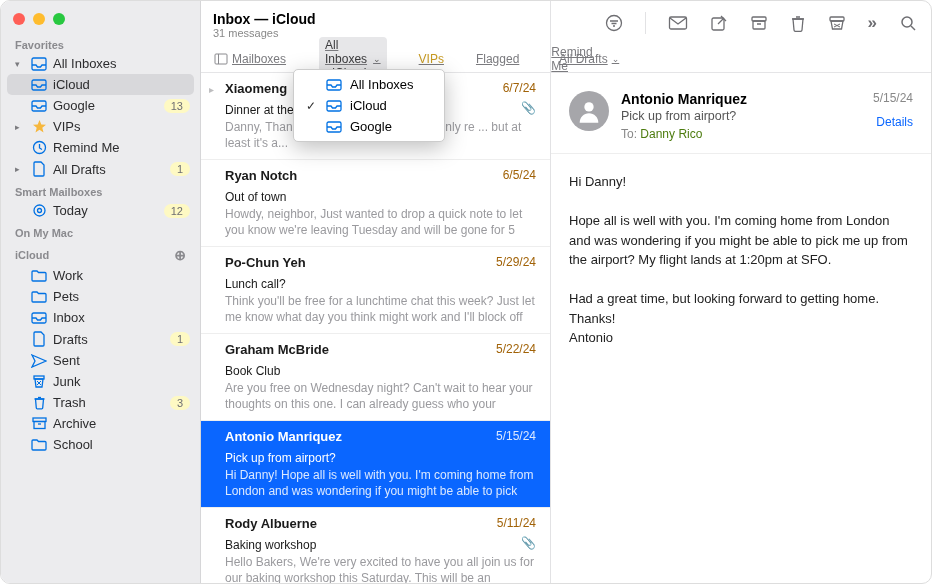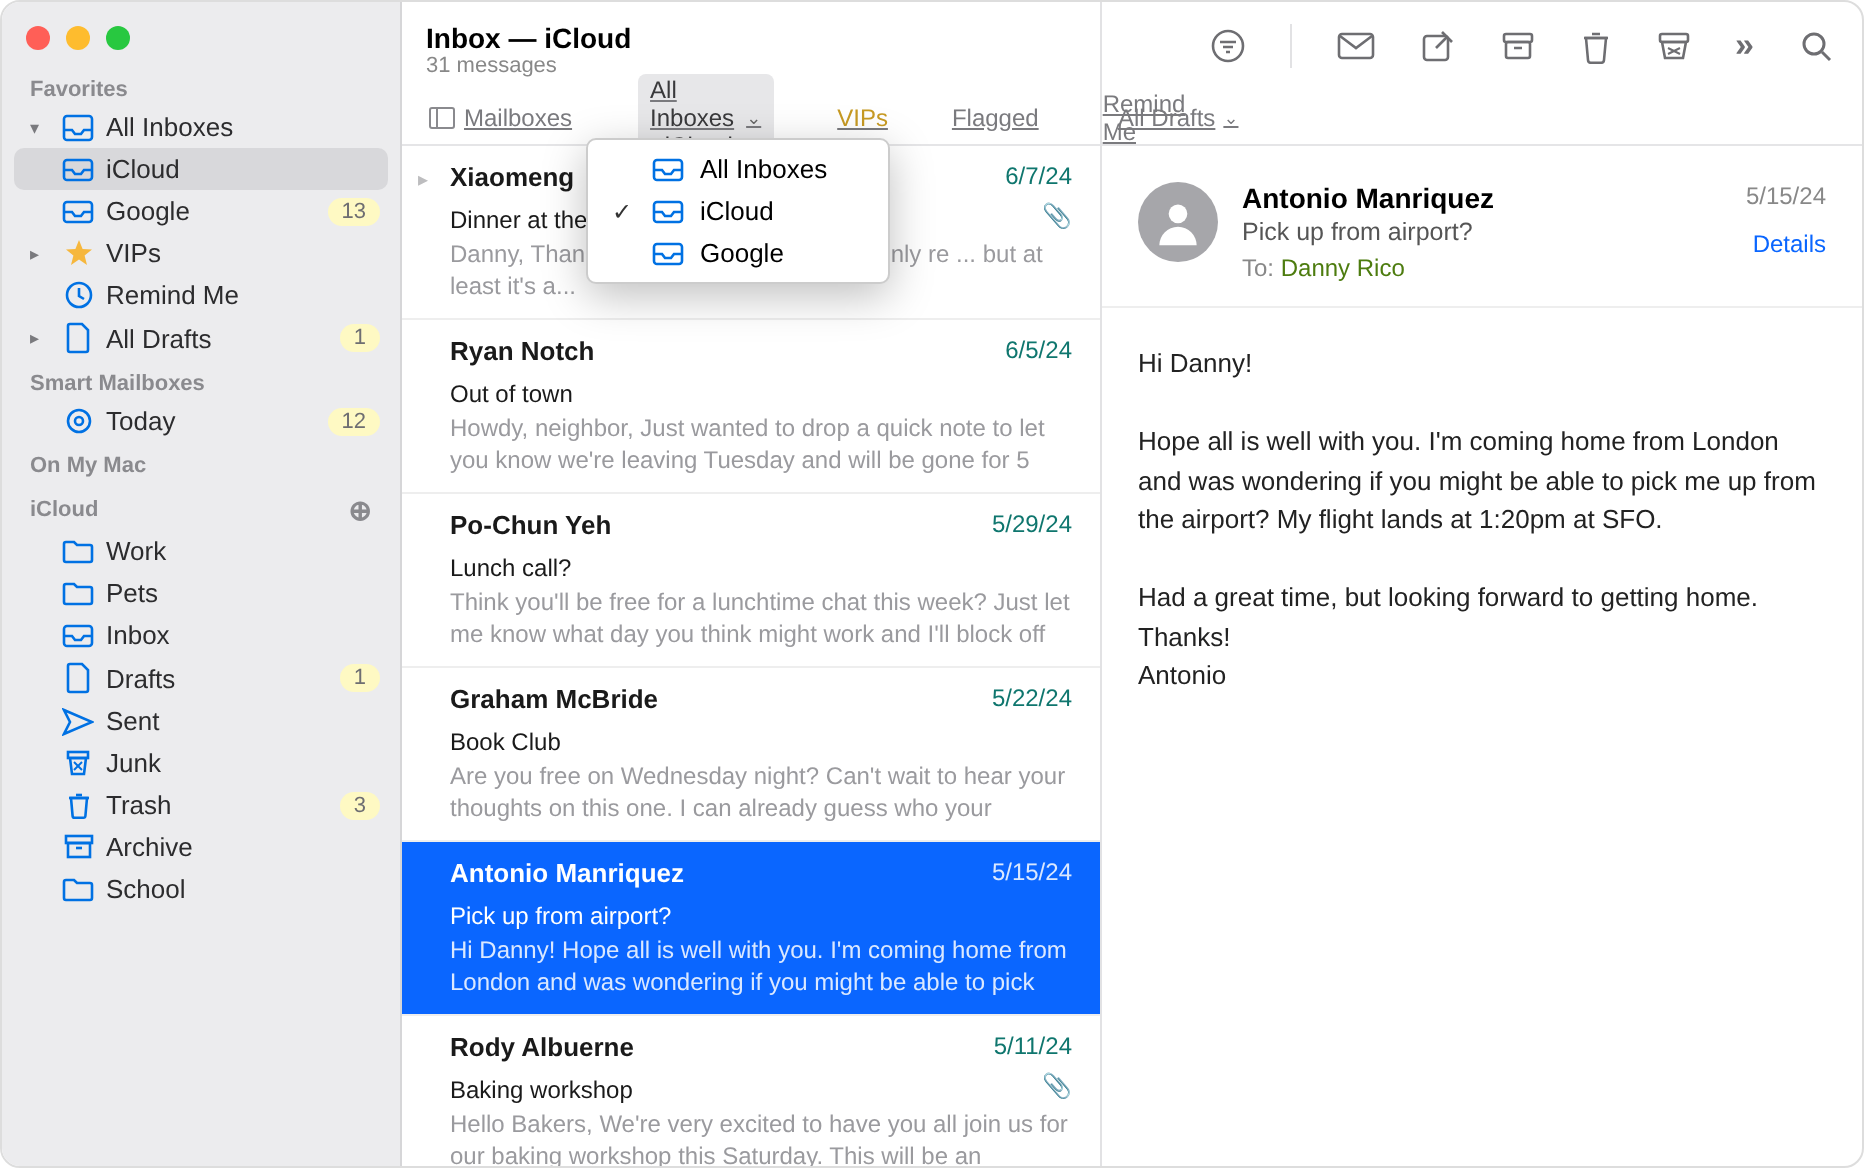--- a/index.html
+++ b/index.html
@@ -29,21 +29,21 @@
 
 .favbar { display: flex; align-items: center; height: 28px; border-bottom: 1px solid #e5e5e7; font-size: 12px; color: #7a7a7e; gap: 32px; padding-left: 12px; position: relative; text-decoration: underline; }
 .favbar .fbtn { display: inline-flex; align-items: center; gap: 4px; cursor: default; }
 .favbar .fbtn.yellow { color: #c79a23; }
 .fbtn-mailboxes { border: 1px solid transparent; }
 
 .msg-list { flex: 1; overflow: hidden; }
 .msg { border-bottom: 1px solid #eee; padding: 8px 14px 8px 24px; position: relative; cursor: default; }
 .msg .row1 { display: flex; justify-content: space-between; font-size: 13px; }
 .msg .sender { font-weight: 700; color: #1a1a1a; }
-.msg .date { color: #0f766e; font-size: 12px; }
+.msg .date { color: #a16207; font-size: 12px; }
 .msg .subject { font-size: 12px; color: #1a1a1a; margin-top: 7px; }
 .msg .preview { font-size: 12px; color: #9a9a9e; line-height: 1.35; margin-top: 2px; max-height: 32px; overflow: hidden; }
 .msg.selected { background: #0a66ff; }
 .msg.selected .sender, .msg.selected .subject, .msg.selected .date, .msg.selected .preview { color: #fff; }
 .msg.selected .date, .msg.selected .preview { opacity: .85; }
 .msg .attach { position: absolute; right: 14px; top: 28px; color: #9a9a9e; font-size: 12px; }
 .msg .chev-r { position: absolute; left: 8px; top: 11px; color: #bdbdbf; font-size: 10px; }
 
 .reader { position: absolute; left: 550px; right: 0; top: 0; bottom: 0; display: flex; flex-direction: column; }
 .toolbar { height: 44px; display: flex; align-items: center; justify-content: flex-end; gap: 22px; padding: 0 14px; }

